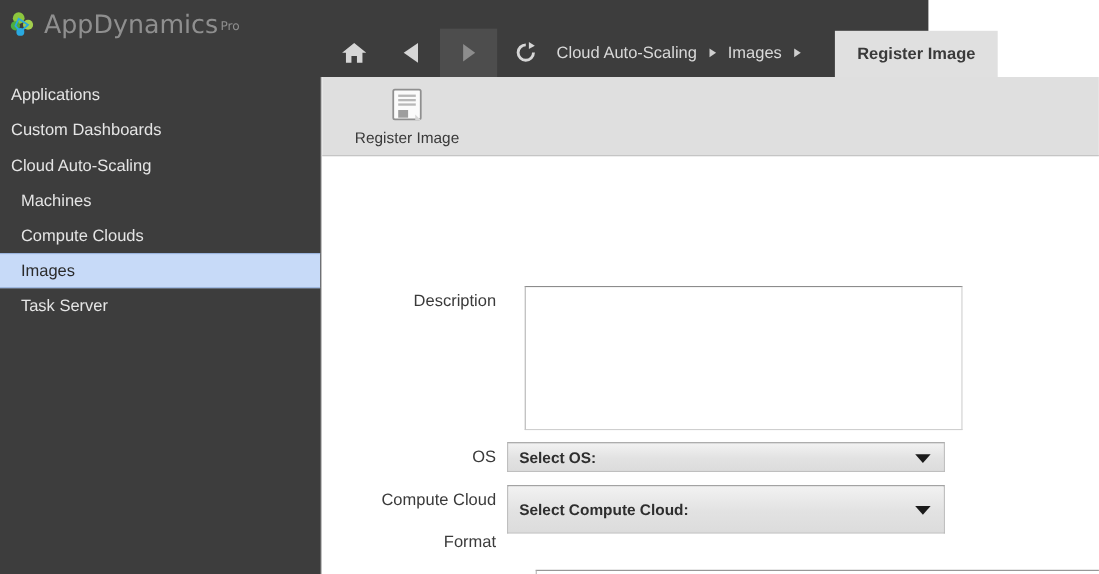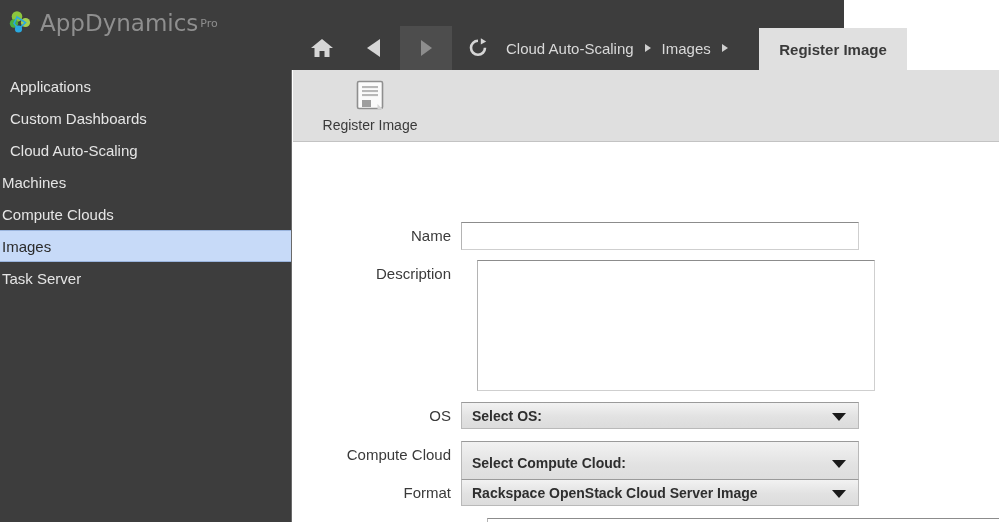--- a/index.html
+++ b/index.html
@@ -132,21 +132,21 @@
   .side-item {
     height: 32px;
     display: flex;
     align-items: center;
     font-size: 15px;
     color: #e5e5e5;
     padding-left: 10px;
     cursor: pointer;
     box-sizing: border-box;
   }
-  .side-item.sub { padding-left: 2px; }
+  .side-item.sub { padding-left: 19px; }
   .side-item.selected {
     background: #c7daf8;
     color: #2b2b2b;
     border-top: 1px solid #9ab4dd;
     border-bottom: 1px solid #9ab4dd;
   }
   .side-gap { height: 0px; }
 
   
   .content {
@@ -336,24 +336,20 @@
           <rect x="9" y="16" width="16" height="2.1" fill="#b8b8b8"></rect>
           <rect x="9" y="22" width="9" height="7" fill="#9e9e9e"></rect>
           <path d="M24.5 26 L29.5 31 L24.5 31 Z" fill="#d6d6d6"></path>
         </svg>
         <span class="label">Register Image</span>
       </div>
     </div>
 
     <div class="form">
 
-      <div class="row" style="left:28px; top:79px;">
-        <div class="flabel">Name</div>
-        <input class="txt" type="text" style="width: 398px; height: 28px;" placeholder="">
-      </div>
 
       <div class="row" style="left:28px; top:117px;gap:16px;">
         <div class="flabel">Description</div>
         <textarea class="txt" style="width: 398px; height: 131px; resize: none;" placeholder=""></textarea>
       </div>
 
       <div class="row" style="left:28px; top:259px;">
         <div class="flabel">OS</div>
         <div class="ddl" style="width:398px; height:27px;">
           <span class="val">Select OS:</span>
@@ -362,26 +358,22 @@
       </div>
 
       <div class="row" style="left:28px; top:298px;">
         <div class="flabel">Compute Cloud</div>
         <div class="ddl" style="width:398px; height:44px;">
           <span class="val">Select Compute Cloud:</span>
           <span class="arrow"></span>
         </div>
       </div>
 
-      <div class="row" style="left:28px; top:336px;">
+      <div class="row" style="left:28px; top:336px;gap:39px;">
         <div class="flabel">Format</div>
-        <div class="ddl" style="width:398px; height:27px;">
-          <span class="val">Rackspace OpenStack Cloud Server Image</span>
-          <span class="arrow"></span>
-        </div>
       </div>
 
       <div class="row" style="left:28px; top:375px;">
         <div class="flabel" style="width:166px;"></div>
         <input class="txt" type="text" style="width: 531px; height: 28px;" placeholder="">
       </div>
 
     </div>
   </div>
 

